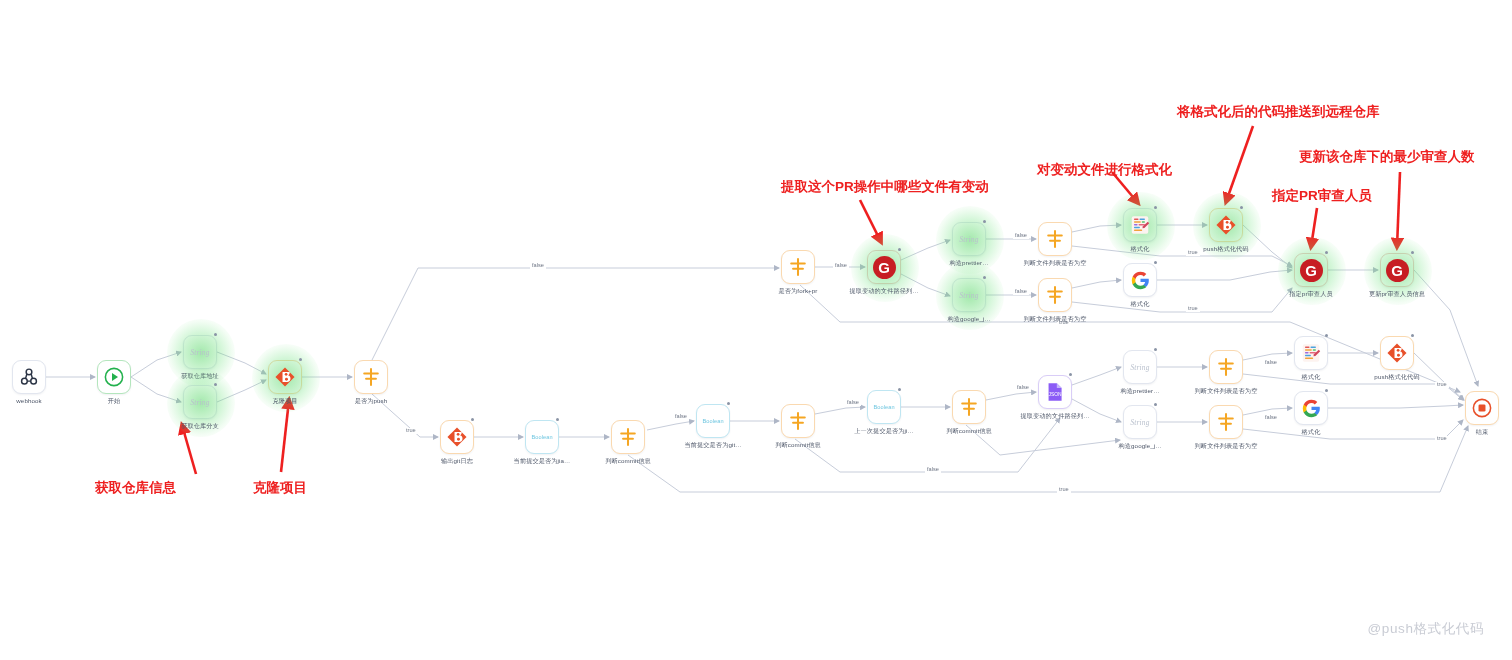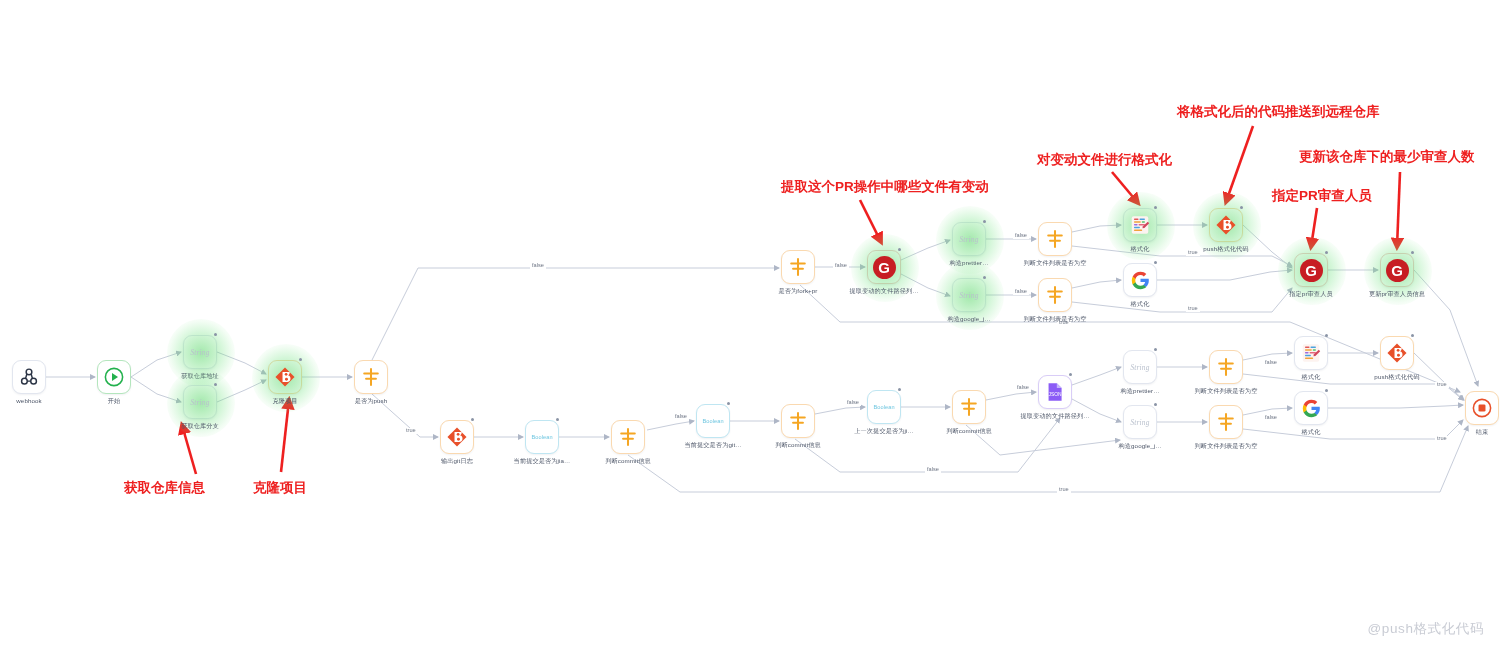--- a/index.html
+++ b/index.html
@@ -574,23 +574,23 @@
         <path d="M196,474 L182,425"></path>
         <path d="M281,472 L289,400"></path>
         <path d="M860,200 L881,242"></path>
         <path d="M1112,172 L1138,203"></path>
         <path d="M1253,126 L1226,202"></path>
         <path d="M1317,208 L1311,247"></path>
         <path d="M1400,172 L1397,247"></path>
       </g>
   </svg>
   <div id="annotations-text">
-      <div class="anno" style="left: 124px; top: 481px;">获取仓库信息</div>
+      <div class="anno" style="left: 95px; top: 481px;">获取仓库信息</div>
       <div class="anno" style="left: 253px; top: 481px;">克隆项目</div>
       <div class="anno" style="left: 781px; top: 180px;">提取这个PR操作中哪些文件有变动</div>
-      <div class="anno" style="left: 1037px; top: 153px;">对变动文件进行格式化</div>
+      <div class="anno" style="left: 1037px; top: 163px;">对变动文件进行格式化</div>
       <div class="anno" style="left: 1177px; top: 105px;">将格式化后的代码推送到远程仓库</div>
       <div class="anno" style="left: 1272px; top: 189px;">指定PR审查人员</div>
       <div class="anno" style="left: 1299px; top: 150px;">更新该仓库下的最少审查人数</div>
     </div>
 
   <div class="watermark">@push格式化代码</div>
 </div>
 
 </body></html>

